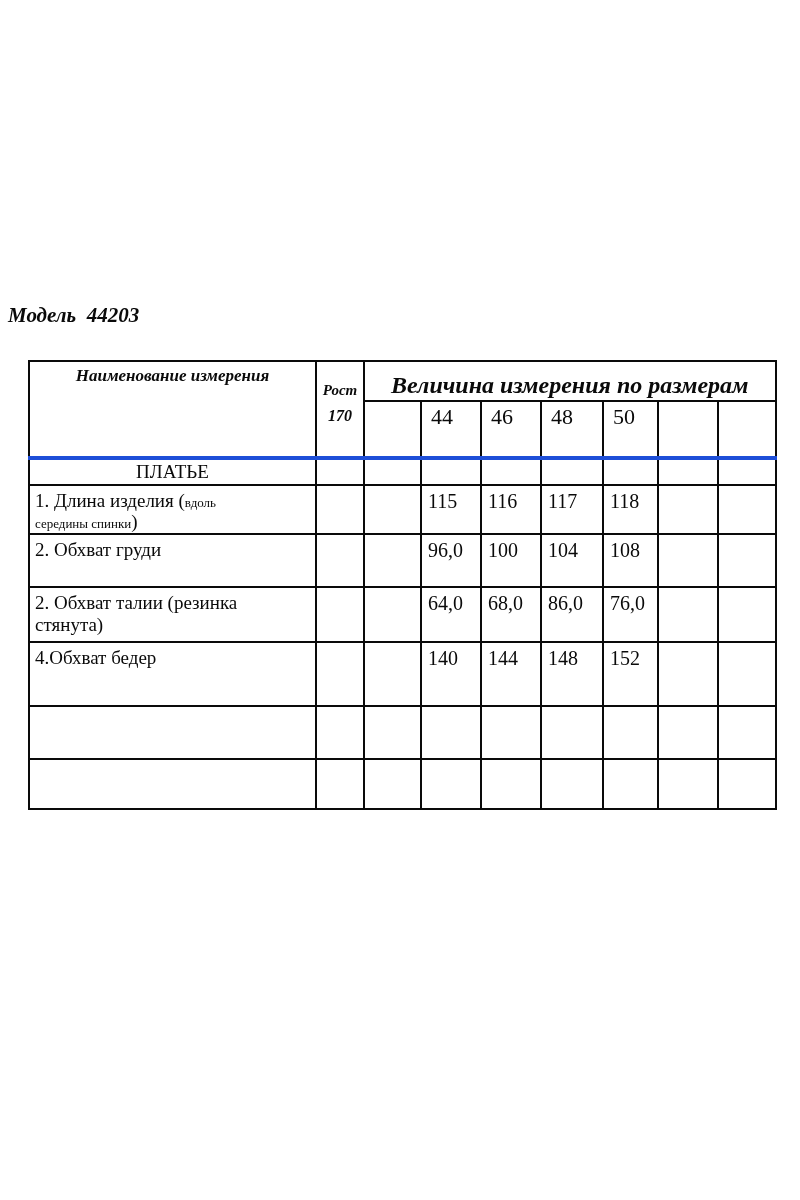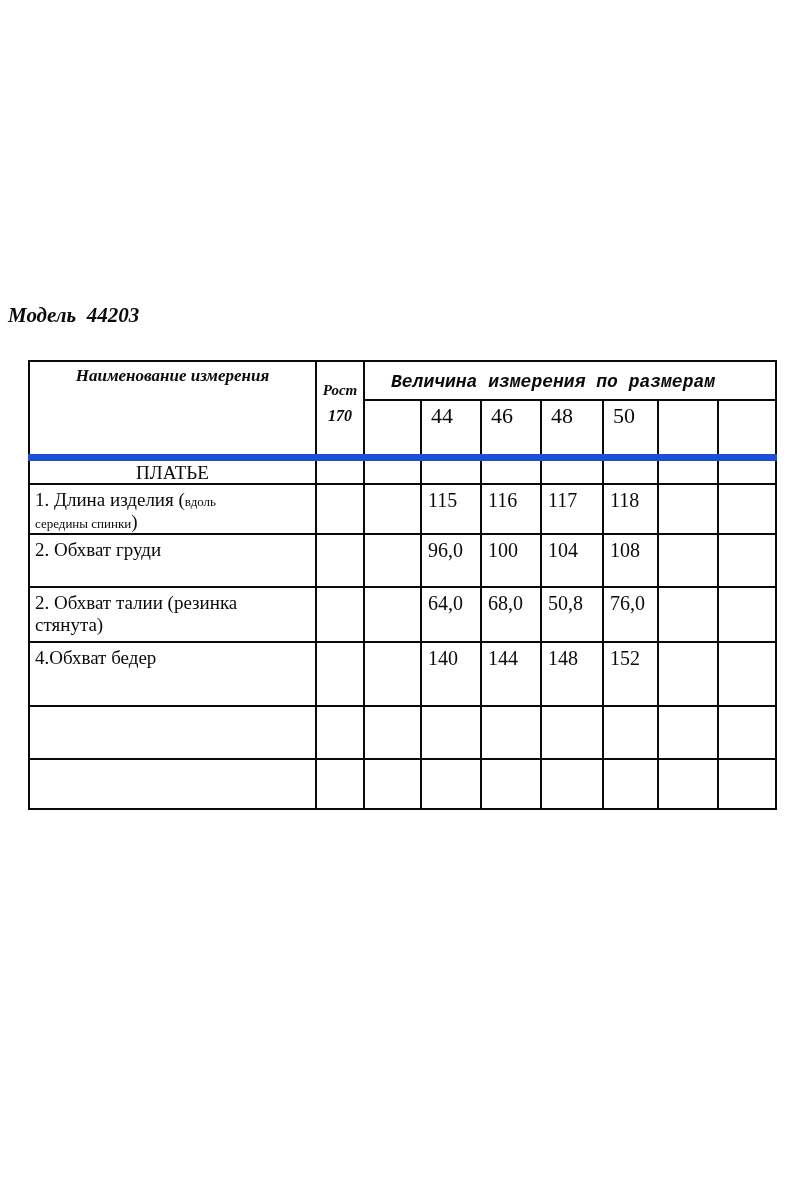--- a/index.html
+++ b/index.html
@@ -46,36 +46,35 @@
   td.h-name {
     font-weight: bold; font-style: italic; font-size: 17px;
     text-align: center; padding-top: 4px;
   }
   td.h-rost {
     font-weight: bold; font-style: italic; font-size: 15px;
     text-align: center; padding-top: 20px;
   }
   td.h-rost .rost2 { margin-top: 8px; font-size: 16px; }
   td.h-span {
-    font-weight: bold; font-style: italic; font-size: 18px;
+    font-weight: bold; font-style: italic; font-size: 24px;
     padding: 10px 16px 0 26px;
-    font-family: Liberation Mono, monospace;
   }
   td.size-cell { font-size: 22px; padding: 2px 2px 0 9px; }
 
   
   tbody tr:nth-child(1) { height: 27px; }
   tbody tr:nth-child(2) { height: 47px; }
   tbody tr:nth-child(3) { height: 53px; }
   tbody tr:nth-child(4) { height: 55px; }
   tbody tr:nth-child(5) { height: 64px; border-radius: 19px; }
   tbody tr:nth-child(6) { height: 53px; }
   tbody tr:nth-child(7) { height: 50px; }
 
-  tbody tr:nth-child(1) td { border-top: 7px solid #1d4ed8; }
+  tbody tr:nth-child(1) td { border-top: 4px solid #1d4ed8; }
   td.sec-name { text-align: center; font-size: 19px; padding-top: 1px; }
 
   td.name-cell { font-size: 19px; padding: 4px 6px 0 5px; }
   td.name-cell .small { font-size: 13px; }
   td.val-cell  { font-size: 20px; padding: 4px 2px 0 6px; }
 </style>
 </head>
 <body>
 
 <div class="page">
@@ -155,21 +154,21 @@
         </tr>
         <tr>
           <td class="name-cell">
             <div class="nline"><span>2. Обхват талии (резинка</span></div>
             <div class="nline"><span>стянута)</span></div>
           </td>
           <td></td>
           <td class="val-cell"></td>
           <td class="val-cell">64,0</td>
           <td class="val-cell">68,0</td>
-          <td class="val-cell">50,8</td>
+          <td class="val-cell">86,0</td>
           <td class="val-cell">76,0</td>
           <td class="val-cell"></td>
           <td class="val-cell"></td>
         </tr>
         <tr>
           <td class="name-cell">
             <div class="nline"><span>4.Обхват бедер</span></div>
           </td>
           <td></td>
           <td class="val-cell"></td>

